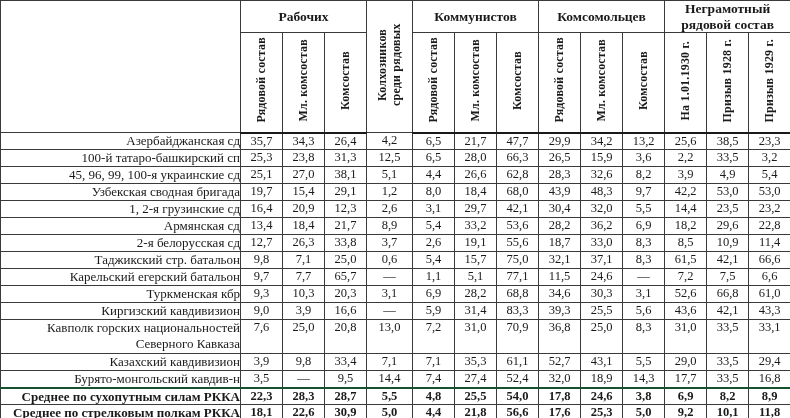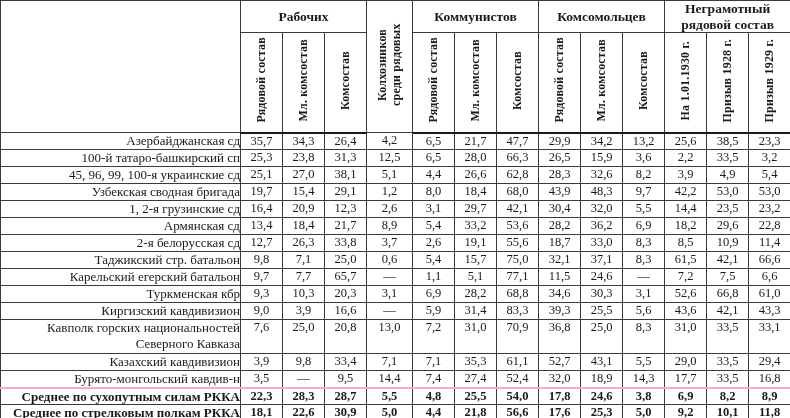--- a/index.html
+++ b/index.html
@@ -75,21 +75,21 @@
   }
   td.label-cell {
     text-align: right;
     padding-left: 3px;
     padding-right: 2px;
     font-size: 13px;
     line-height: 15.5px;
   }
   td.value-cell { text-align: center; }
   tr.bold-row td { font-weight: bold; }
-  tbody tr.first-summary td { border-top: 2px solid #f9a8d4; }
+  tbody tr.first-summary td { border-top: 2px solid #14532d; }
   tbody tr { height: 17px; }
   tbody tr.tall-row { height: 34px; }
 </style>
 </head>
 <body>
 
 <div class="page">
   <table class="stat-table">
     <colgroup>
       <col style="width:240px">

